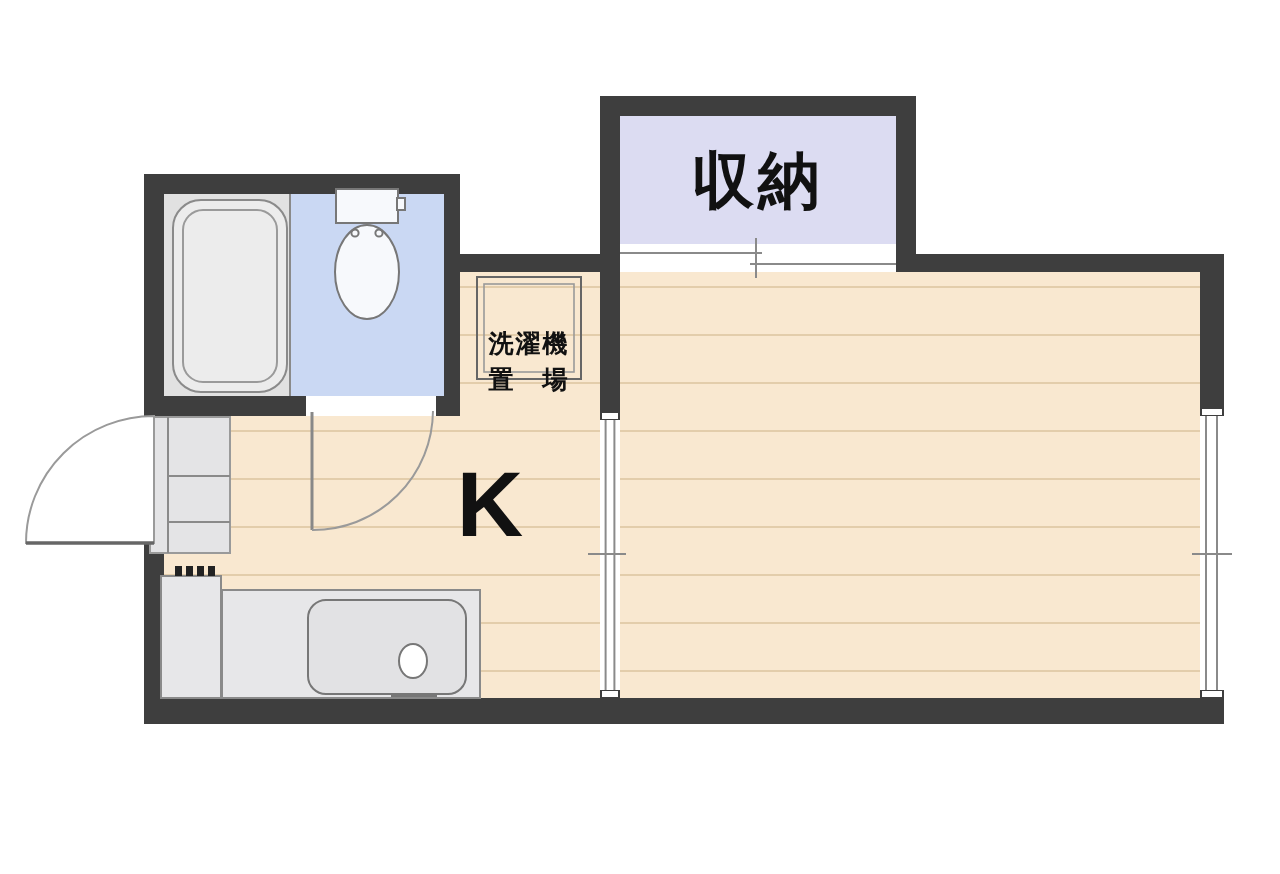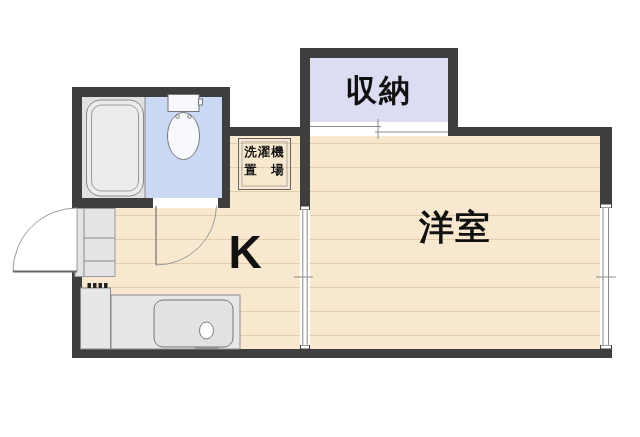--- a/index.html
+++ b/index.html
@@ -1,37 +1,37 @@
 <!DOCTYPE html>
 <html style="--wall: #3e3e3e; --floor: #f9e8d0; --floor_line: #e3cdab; --closet: #dcdcf2; --toilet: #cad8f3; --bath: #e1e1e1; --fixture: #e7e7e9;"><head>
 <meta charset="utf-8">
 <style>
   html,body{margin:0;padding:0;background:#ffffff;}
   .canvas{
-    position:relative;width:640px;height:358px;background:#ffffff;overflow:hidden;
+    position:relative;width:640px;height:437px;background:#ffffff;overflow:hidden;
     font-family:"Liberation Sans","DejaVu Sans",sans-serif;
   }
   svg{position:absolute;left:0;top:0;}
   .wall{fill:var(--wall,#3e3e3e);}
   .opening{fill:#ffffff;}
   .pat-bg{fill:var(--floor,#f9e8d0);}
   .pat-line{stroke:var(--floor_line,#e3cdab);stroke-width:1;}
   .closet-floor{fill:var(--closet,#dcdcf2);}
   .bath-floor{fill:var(--bath,#e1e1e1);}
   .toilet-floor{fill:var(--toilet,#cad8f3);}
   .fixture{fill:var(--fixture,#e7e7e9);stroke:#8a8a8a;stroke-width:1;}
   .fixwhite{fill:#f7f9fc;stroke:#777;stroke-width:1;}
   .thin{stroke:#8a8a8a;stroke-width:1;fill:none;}
   .doorline{stroke:#666;stroke-width:1.8;fill:none;}
   .arc{stroke:#9a9a9a;stroke-width:1;fill:none;}
   .label{position:absolute;color:#111;font-weight:bold;text-align:center;white-space:pre;}
   .closet-label{left:300px;top:74px;width:158px;font-size:31px;line-height:34px;letter-spacing:2px;}
   .room-label{left:310px;top:207px;width:290px;font-size:35px;line-height:39px;letter-spacing:1px;}
   .k-label{left:220px;top:228px;width:50px;font-size:46px;line-height:48px;}
-  .laundry-label{left:238px;top:144px;width:53px;font-size:12.5px;line-height:17.5px;font-weight:600;letter-spacing:1px;}
+  .laundry-label{left:238px;top:164px;width:53px;font-size:12.5px;line-height:17.5px;font-weight:600;letter-spacing:1px;}
 </style>
 </head>
 <body>
 
 <div class="canvas">
   <svg width="640" height="437" viewBox="0 0 640 437">
     <defs>
       <pattern id="floorlines" width="8" height="24" patternUnits="userSpaceOnUse">
         <rect class="pat-bg" x="0" y="0" width="8" height="24"></rect>
         <line class="pat-line" x1="0" y1="23.5" x2="8" y2="23.5"></line>
@@ -147,16 +147,16 @@
       </g>
 
       <g>
         <line x1="156" y1="206" x2="156" y2="265" stroke="#888" stroke-width="1.5"></line>
         <path class="arc" d="M156,265 A60,60 0 0 0 216.5,205.5"></path>
       </g>
     </g>
   </svg>
 
   <div class="label closet-label">収納</div>
-  <div class="label room-label"><span>洋室</span><br></div>
+  <div class="label room-label"><br></div>
   <div class="label k-label">K</div>
   <div class="label laundry-label"><span>洗濯機</span><br><span>置　場</span></div>
 </div>
 
 </body></html>

